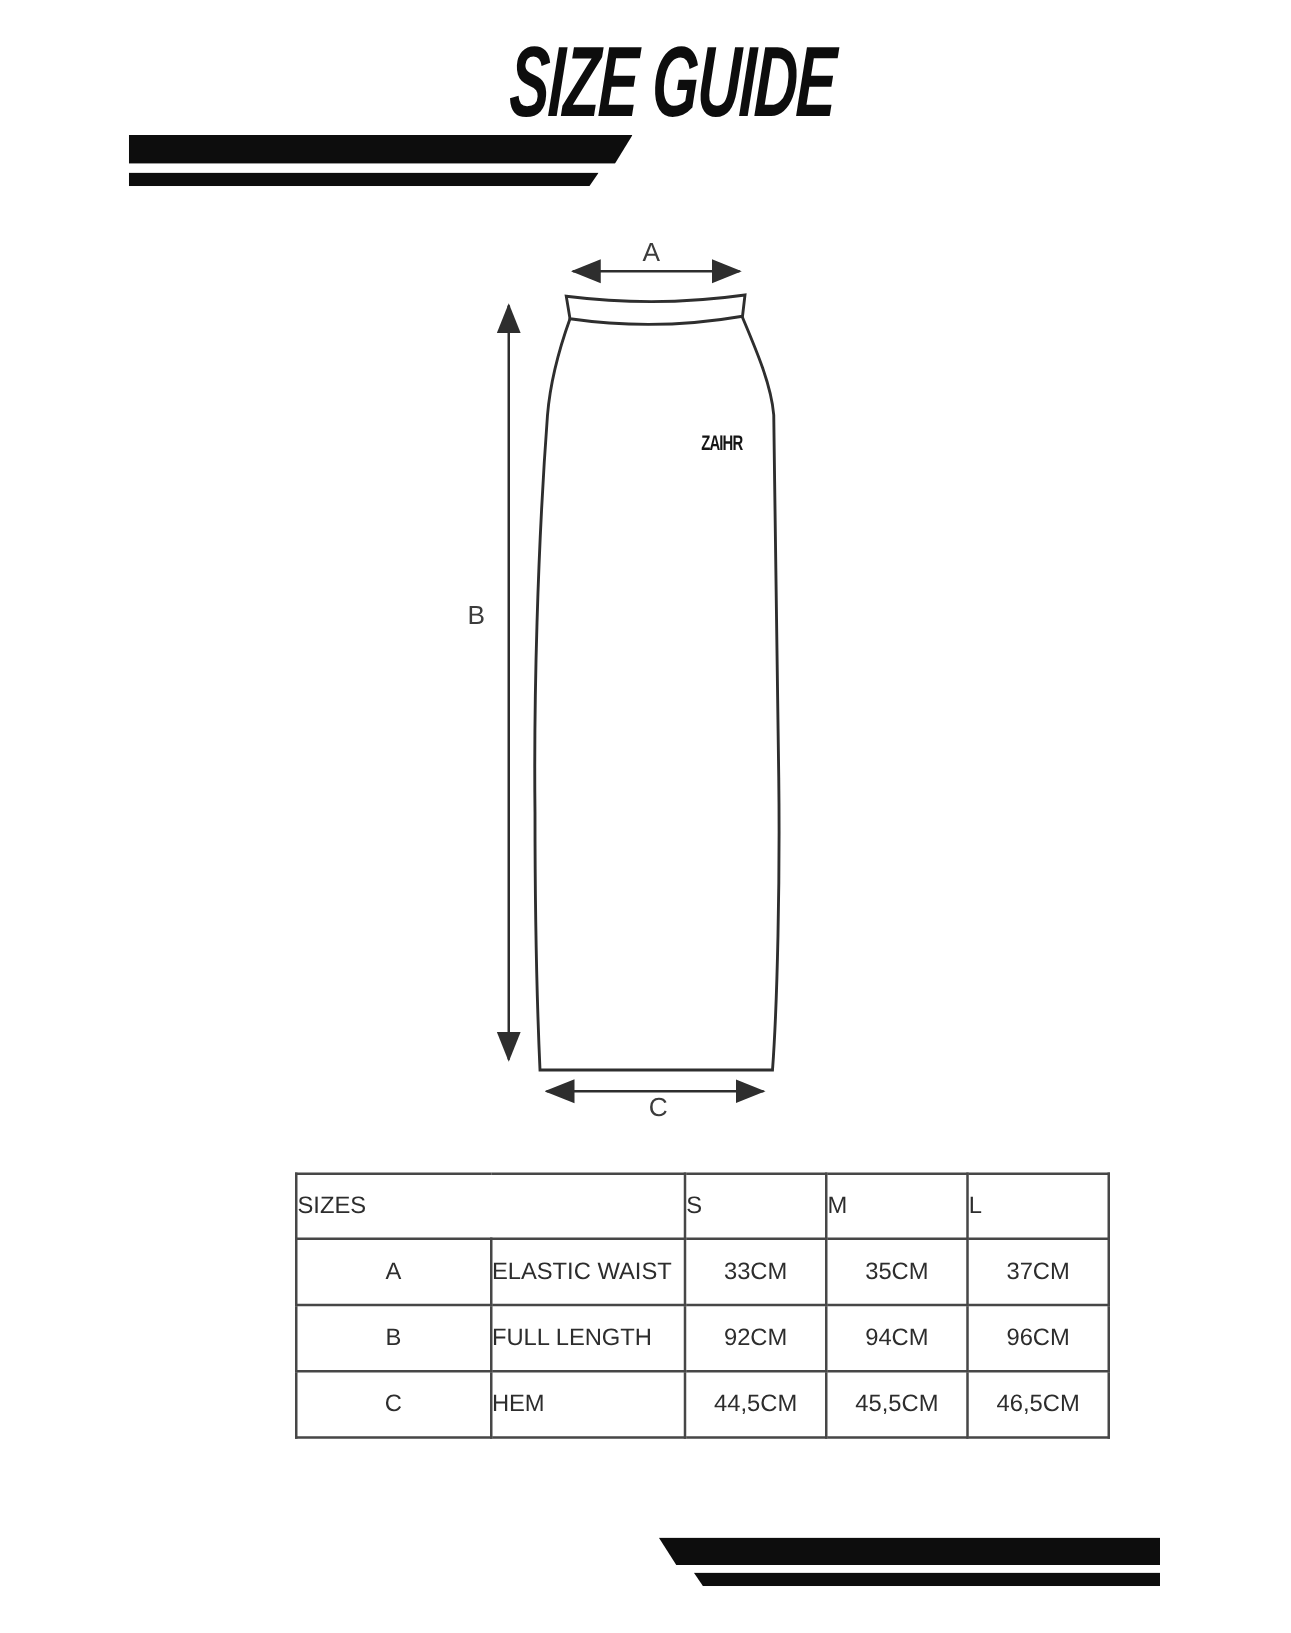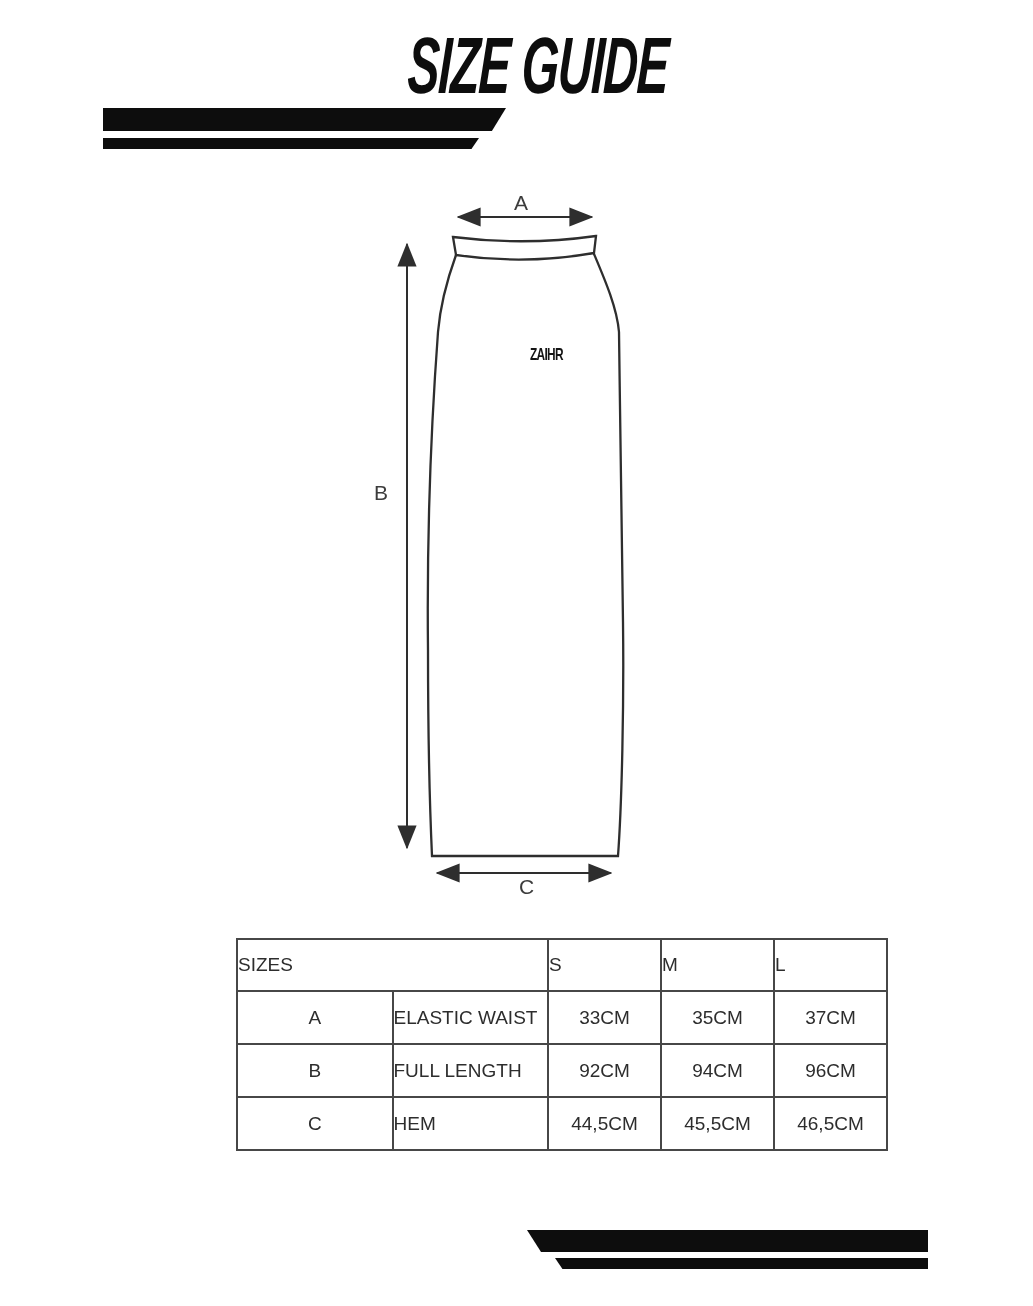--- a/index.html
+++ b/index.html
@@ -36,21 +36,21 @@
     clip-path:polygon(0 0,100% 0,100% 100%,2% 100%);}
   
   .diagram-svg{position:absolute;left:0;top:0;}
   .dim-label{
     position:absolute;
     font-size:21px;color:#3c3c3c;line-height:22px;
   }
   .label-a{left:514px;top:192px;}
   .label-b{left:374px;top:482px;}
   .label-c{left:519px;top:876px;}
-  .logo-wrap{position:absolute;left:530px;top:345px;width:50px;height:20px;}
+  .logo-wrap{position:absolute;left:561px;top:345px;width:50px;height:20px;}
   .logo-text{
     display:inline-block;white-space:nowrap;
     font-size:17px;font-weight:bold;color:#141414;
     letter-spacing:-1px;line-height:20px;
     transform:scaleX(0.70);transform-origin:left center;
   }
   
   .table-wrap{position:absolute;left:236px;top:938px;}
   table.size-table{
     border-collapse:collapse;table-layout:fixed;

